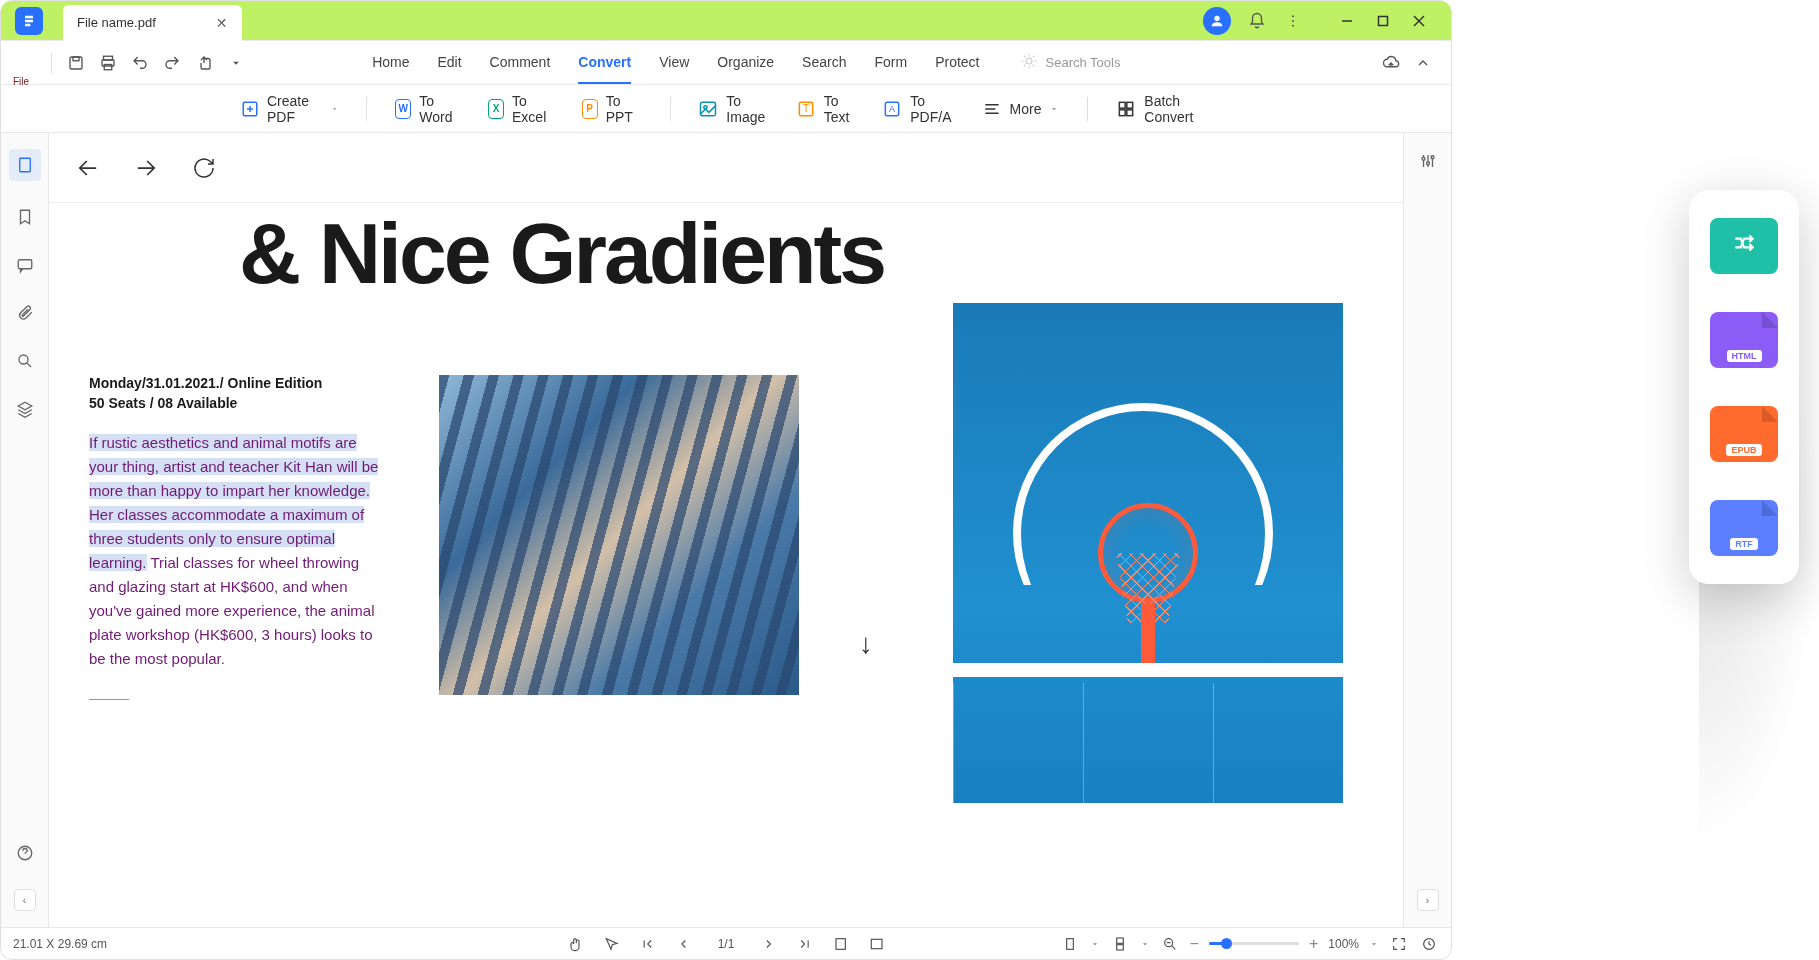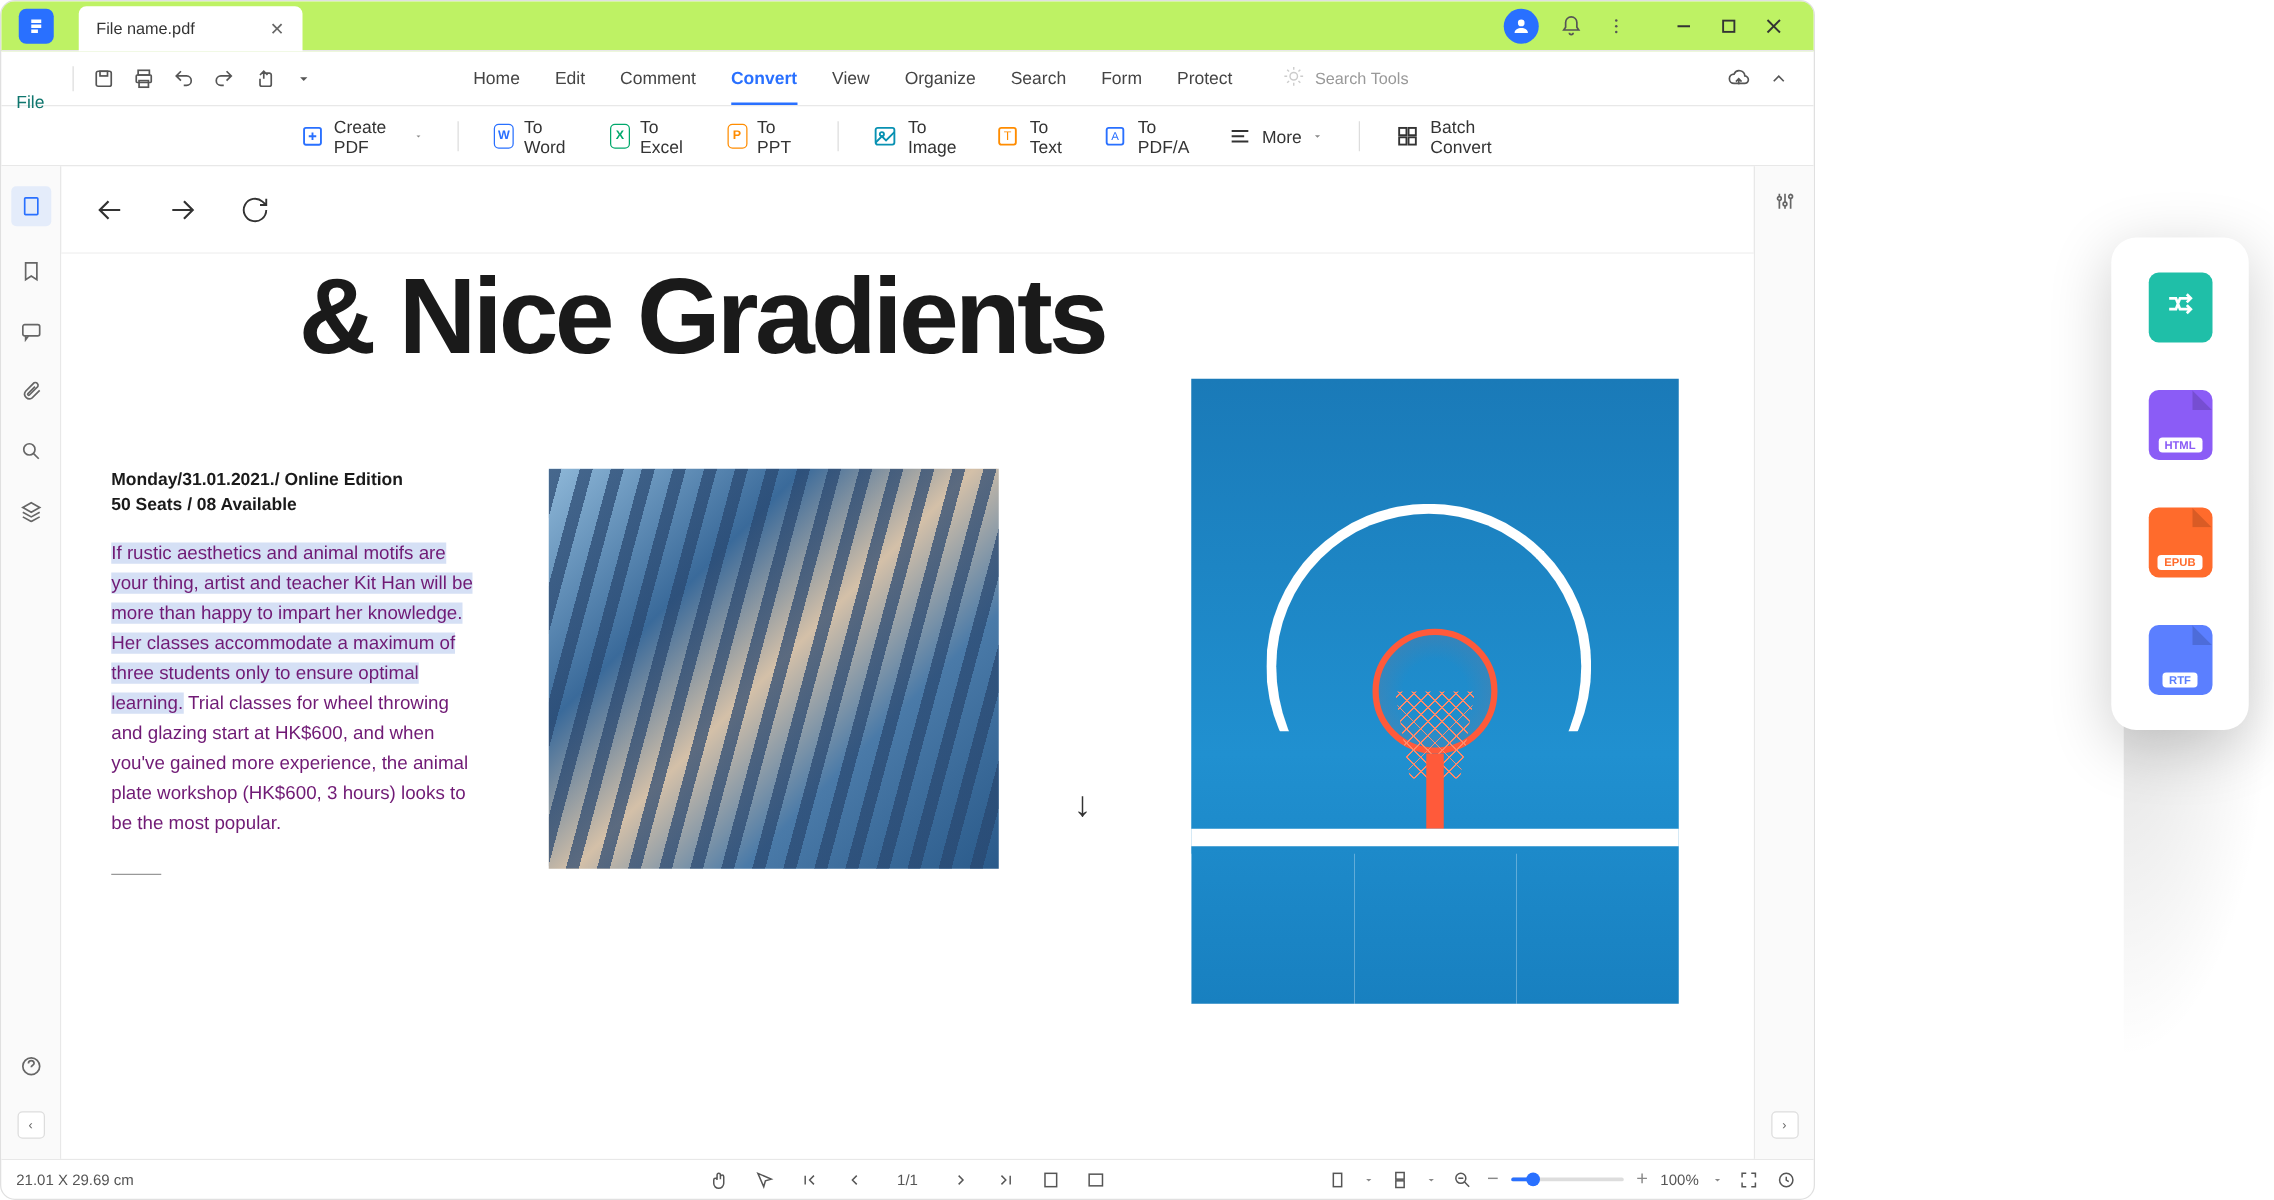--- a/index.html
+++ b/index.html
@@ -17,21 +17,21 @@
     .titlebar-spacer { flex: 1; }
     .titlebar-controls { display: flex; align-items: center; gap: 16px; }
     .user-avatar { width: 28px; height: 28px; border-radius: 50%; background: #2970ff; display: flex; align-items: center; justify-content: center; }
     .user-avatar svg { width: 16px; height: 16px; fill: #fff; }
     .titlebar-icon { width: 20px; height: 20px; display: flex; align-items: center; justify-content: center; color: #555; cursor: pointer; }
     .window-controls { display: flex; gap: 20px; margin-left: 20px; margin-right: 16px; }
     .window-btn { width: 16px; height: 16px; display: flex; align-items: center; justify-content: center; cursor: pointer; color: #333; }
     
     
     .menubar { height: 44px; display: flex; align-items: center; padding: 0 12px; border-bottom: 1px solid #e8e8e8; }
-    .file-menu { font-size: 14px; color: #0f766e; cursor: pointer; margin-right: 14px; margin-top: 37px; }
+    .file-menu { font-size: 10px; color: #7f1d1d; cursor: pointer; margin-right: 14px; margin-top: 37px; }
     .menu-divider { width: 1px; height: 20px; background: #ddd; margin: 0 8px; }
     .menu-icon-btn { width: 28px; height: 28px; display: flex; align-items: center; justify-content: center; cursor: pointer; color: #555; margin: 0 2px; }
     .menu-spacer1 { width: 120px; }
     .menu-tabs { display: flex; gap: 28px; }
     .menu-tab { font-size: 14px; color: #444; cursor: pointer; padding: 12px 0; }
     .menu-tab.active { color: #2970ff; border-bottom: 2px solid #2970ff; font-weight: 700; }
     .search-tools { display: flex; align-items: center; gap: 8px; color: #999; font-size: 13px; margin-right: auto; margin-left: 40px; }
     .light-icon { color: #ccc; }
     .chevron-icon { margin-left: auto; }
     
@@ -94,21 +94,21 @@
     .status-icon-btn { width: 20px; height: 20px; display: flex; align-items: center; justify-content: center; color: #555; cursor: pointer; }
     .page-indicator { font-size: 12px; padding: 2px 8px; }
     .status-right { display: flex; align-items: center; gap: 10px; margin-left: auto; }
     .zoom-slider { width: 90px; height: 3px; background: #ddd; border-radius: 2px; position: relative; }
     .zoom-slider-thumb { position: absolute; left: 12px; top: -4px; width: 11px; height: 11px; border-radius: 50%; background: #2970ff; }
     .zoom-slider-fill { position: absolute; left: 0; width: 16px; height: 100%; background: #2970ff; border-radius: 2px; }
     .zoom-pct { font-size: 12px; }
     
     
     .floating-panel { position: absolute; right: 20px; top: 190px; width: 110px; background: #fff; border-radius: 20px; box-shadow: 0 12px 50px rgba(0,0,0,0.2); padding: 28px 20px; display: flex; flex-direction: column; gap: 38px; align-items: center; }
-    .format-icon { width: 51px; height: 56px; border-radius: 8px; display: flex; flex-direction: column; align-items: center; justify-content: flex-end; padding-bottom: 6px; font-size: 10px; font-weight: 700; color: #fff; position: relative; }
+    .format-icon { width: 68px; height: 56px; border-radius: 8px; display: flex; flex-direction: column; align-items: center; justify-content: flex-end; padding-bottom: 6px; font-size: 10px; font-weight: 700; color: #fff; position: relative; }
     .format-icon::before { content: ''; position: absolute; top: 0; right: 0; width: 16px; height: 16px; background: rgba(0,0,0,0.15); clip-path: polygon(0 0, 100% 100%, 0 100%); border-radius: 0 8px 0 0; }
     .format-icon.folder { background: #1fbfa8; }
     .format-icon.folder::before { display: none; }
     .format-icon.folder svg { width: 26px; height: 26px; margin: auto; }
     .format-icon.html { background: #8b5cf6; }
     .format-icon.epub { background: #ff6b2c; }
     .format-icon.rtf { background: #5b7fff; }
     .format-label { background: #fff; color: inherit; padding: 1px 5px; border-radius: 3px; font-size: 9px; }
     .format-icon.html .format-label { color: #8b5cf6; }
     .format-icon.epub .format-label { color: #ff6b2c; }

